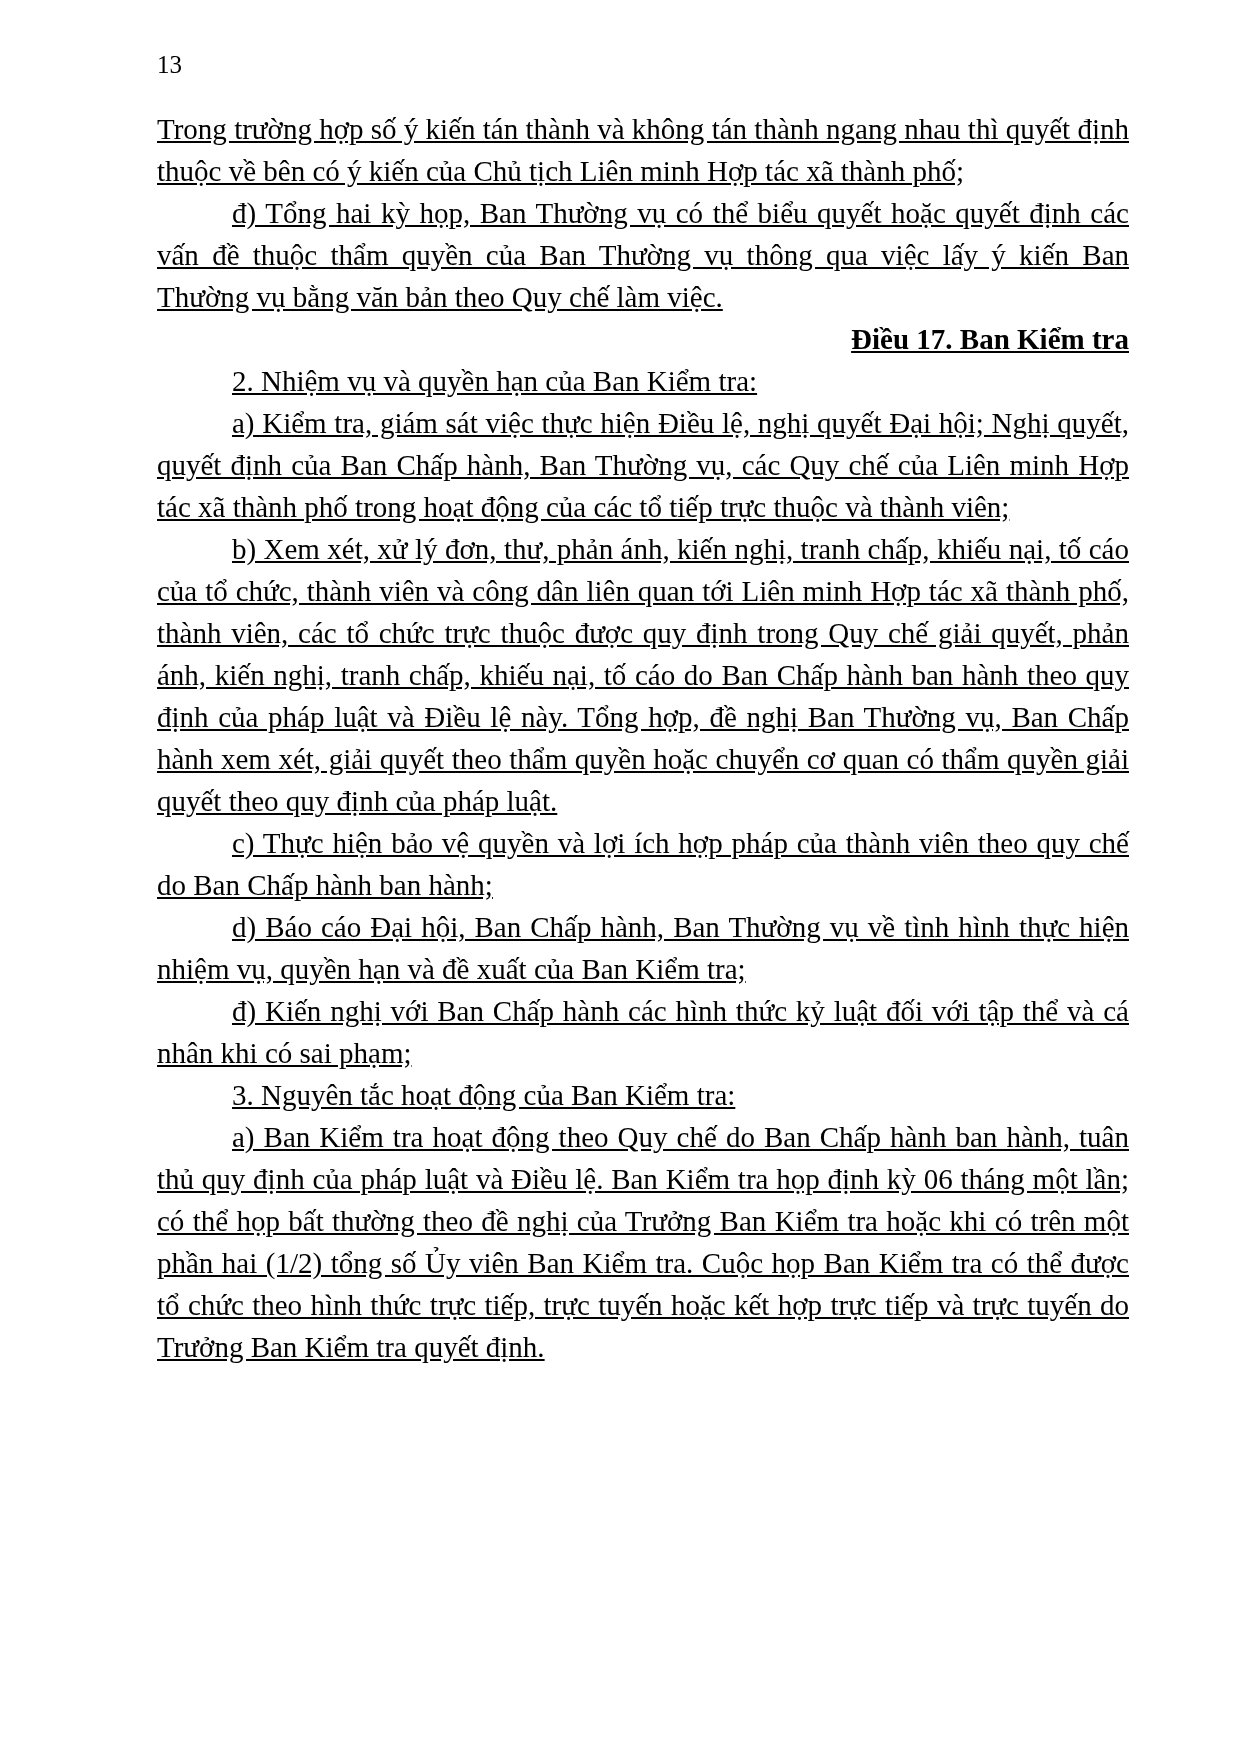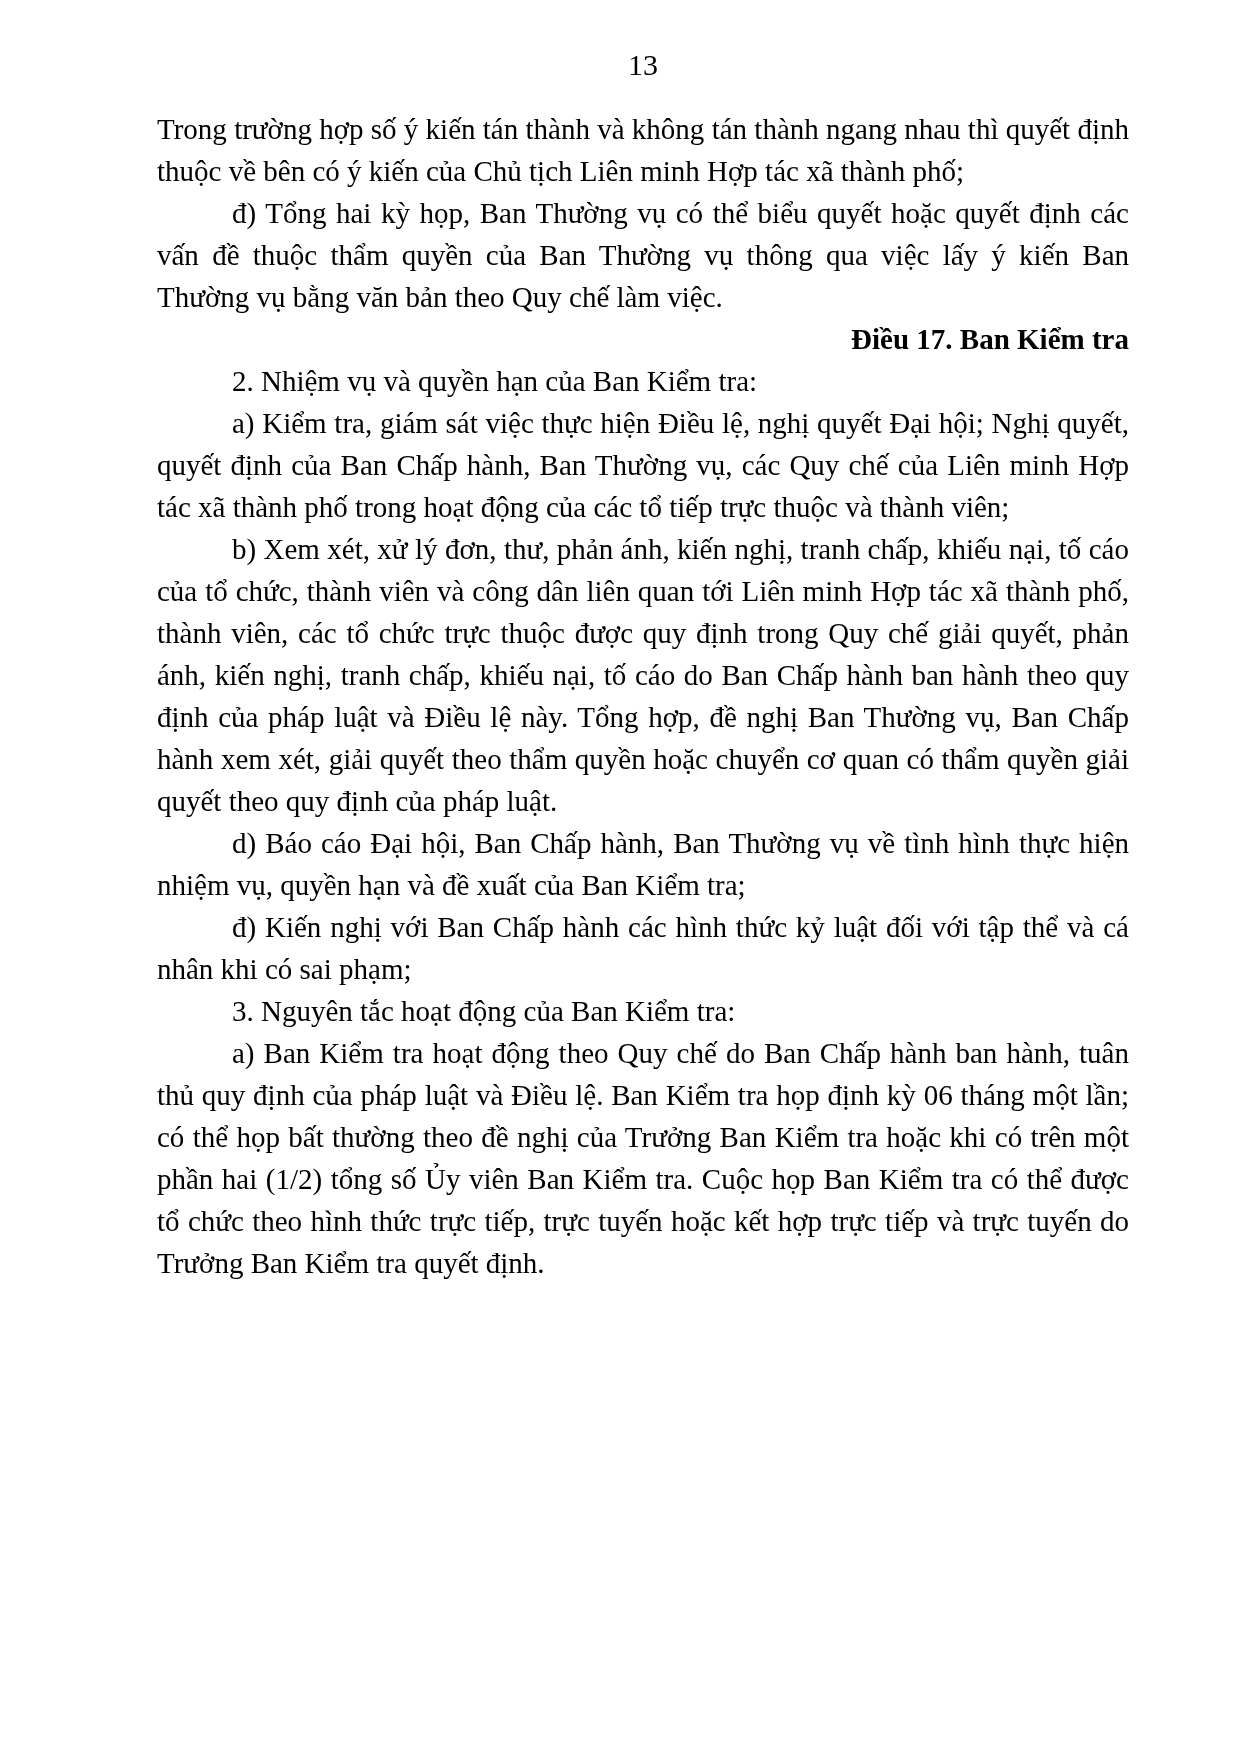--- a/index.html
+++ b/index.html
@@ -15,34 +15,35 @@
     color: #000000;
   }
   .page {
     box-sizing: border-box;
     width: 1241px;
     height: 1755px;
     padding: 46px 112px 0 157px;
     background: #ffffff;
   }
   .page-number {
-    text-align: center;
-    font-size: 30px;
+    text-align: left;
+    font-size: 25px;
     line-height: 38px;
   }
   .doc-body {
     margin-top: 24px;
     font-size: 29px;
     line-height: 42px;
     text-align: justify;
   }
   .doc-body p {
     margin: 0;
     padding: 0;
     text-indent: 75px;
+    text-decoration: underline;
   }
   .doc-body p.no-indent {
     text-indent: 0;
   }
   .doc-body p.heading {
     font-weight: bold;
     text-align: right;
   }
 </style>
 </head>
@@ -60,20 +61,21 @@
 
     <p class="heading">Điều 17. Ban Kiểm tra</p>
 
 
     <p>2. Nhiệm vụ và quyền hạn của Ban Kiểm tra:</p>
 
     <p>a) Kiểm tra, giám sát việc thực hiện Điều lệ, nghị quyết Đại hội; Nghị quyết, quyết định của Ban Chấp hành, Ban Thường vụ, các Quy chế của Liên minh Hợp tác xã thành phố trong hoạt động của các tổ tiếp trực thuộc và thành viên;</p>
 
     <p>b) Xem xét, xử lý đơn, thư, phản ánh, kiến nghị, tranh chấp, khiếu nại, tố cáo của tổ chức, thành viên và công dân liên quan tới Liên minh Hợp tác xã thành phố, thành viên, các tổ chức trực thuộc được quy định trong Quy chế giải quyết, phản ánh, kiến nghị, tranh chấp, khiếu nại, tố cáo do Ban Chấp hành ban hành theo quy định của pháp luật và Điều lệ này. Tổng hợp, đề nghị Ban Thường vụ, Ban Chấp hành xem xét, giải quyết theo thẩm quyền hoặc chuyển cơ quan có thẩm quyền giải quyết theo quy định của pháp luật.</p>
 
+    <p>c) Thực hiện bảo vệ quyền và lợi ích hợp pháp của thành viên theo quy chế do Ban Chấp hành ban hành;</p>
 
     <p>d) Báo cáo Đại hội, Ban Chấp hành, Ban Thường vụ về tình hình thực hiện nhiệm vụ, quyền hạn và đề xuất của Ban Kiểm tra;</p>
 
     <p>đ) Kiến nghị với Ban Chấp hành các hình thức kỷ luật đối với tập thể và cá nhân khi có sai phạm;</p>
 
 
     <p>3. Nguyên tắc hoạt động của Ban Kiểm tra:</p>
 
     <p>a) Ban Kiểm tra hoạt động theo Quy chế do Ban Chấp hành ban hành, tuân thủ quy định của pháp luật và Điều lệ. Ban Kiểm tra họp định kỳ 06 tháng một lần; có thể họp bất thường theo đề nghị của Trưởng Ban Kiểm tra hoặc khi có trên một phần hai (1/2) tổng số Ủy viên Ban Kiểm tra. Cuộc họp Ban Kiểm tra có thể được tổ chức theo hình thức trực tiếp, trực tuyến hoặc kết hợp trực tiếp và trực tuyến do Trưởng Ban Kiểm tra quyết định.</p>
 

